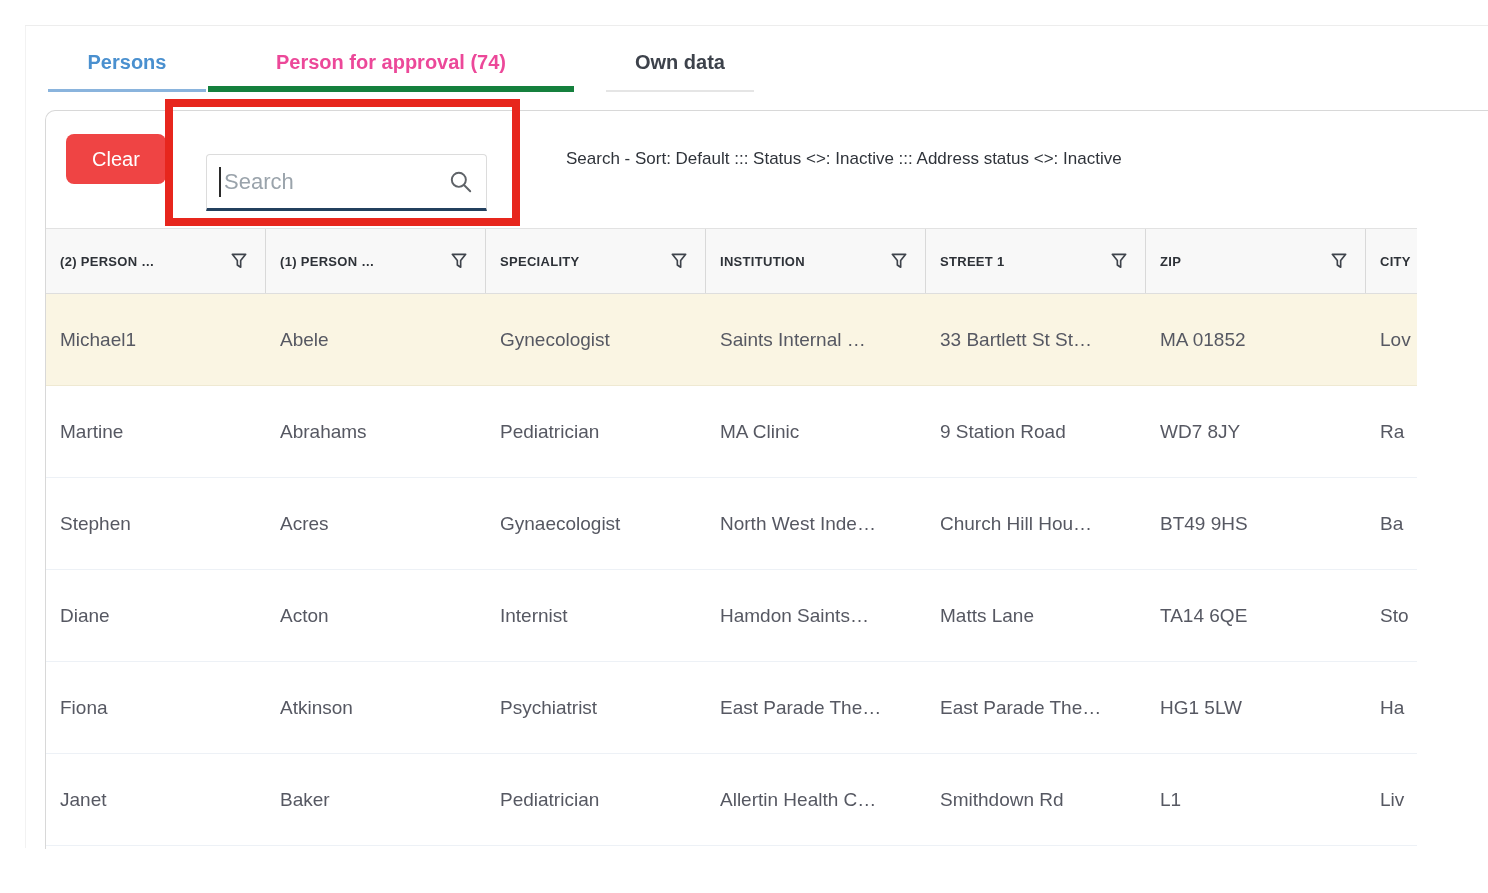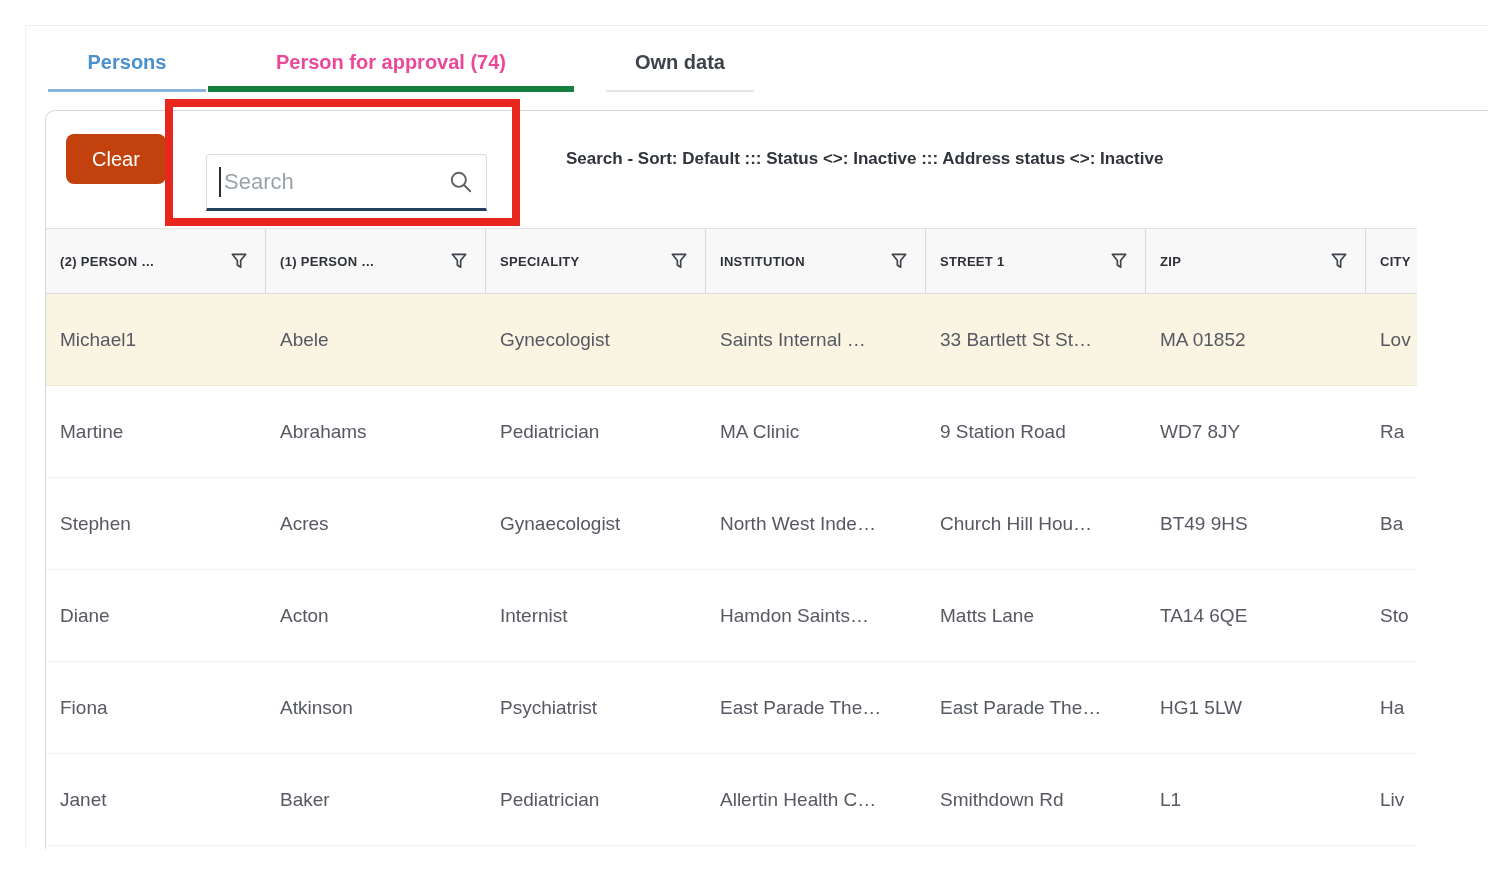--- a/index.html
+++ b/index.html
@@ -20,31 +20,31 @@
   .tab-own      { width:148px; color:#3d424b; border-bottom:2px solid #e5e5e5; margin-left:32px; }
 
   
   .panel { position:absolute; left:45px; top:110px; width:1443px; height:739px;
            border:1px solid #d8d8d8; border-right:none; border-bottom:none;
            border-radius:10px 0 0 0; background:#fff; overflow:hidden; box-sizing:border-box; }
 
   
   .toolbar { position:relative; height:117px; }
   .clear-btn { position:absolute; left:20px; top:23px; width:100px; height:50px;
-               background:#c2410c; border:none; border-radius:8px; color:#ffffff;
+               background:#ef4444; border:none; border-radius:8px; color:#ffffff;
                font-size:20px; font-family:inherit; cursor:pointer; }
   .search-box { position:absolute; left:160px; top:17px; width:281px; height:57px;
                 border:1px solid #dcdcdc; border-bottom:3px solid #23405e;
                 border-radius:4px 4px 0 0; display:flex; align-items:center;
                 padding:0 12px; box-sizing:border-box; background:#fff; cursor:text;margin-top:26px; }
   .caret { width:2px; height:30px; background:#2b2b2b; flex:none; }
   .placeholder { margin-left:3px; font-size:22px; color:#9aa3ab; flex:1;
                  white-space:nowrap; overflow:hidden; }
   .search-icon { flex:none; width:26px; height:26px; }
-  .summary { position:absolute; left:520px; top:38px; font-weight:bold; font-size:17px;
+  .summary { position:absolute; left:520px; top:38px; font-weight:normal; font-size:17px;
              color:#2f333a; white-space:nowrap; }
 
   
   .grid { position:absolute; left:0; top:117px; width:1371px; overflow:hidden; }
   .ghead { display:flex; width:1540px; height:66px; background:#f8f8f8;
            border-top:1px solid #e2e2e2; border-bottom:1px solid #dedede; box-sizing:border-box; }
   .th { width:220px; flex:none; box-sizing:border-box; display:flex; align-items:center;
         gap:6px; padding:0 16px 0 14px; border-right:1px solid #d9d9d9; }
   .th-label { flex:1; font-size:13px; font-weight:bold; color:#2e3238;
               letter-spacing:0.3px; white-space:nowrap; overflow:hidden; }

